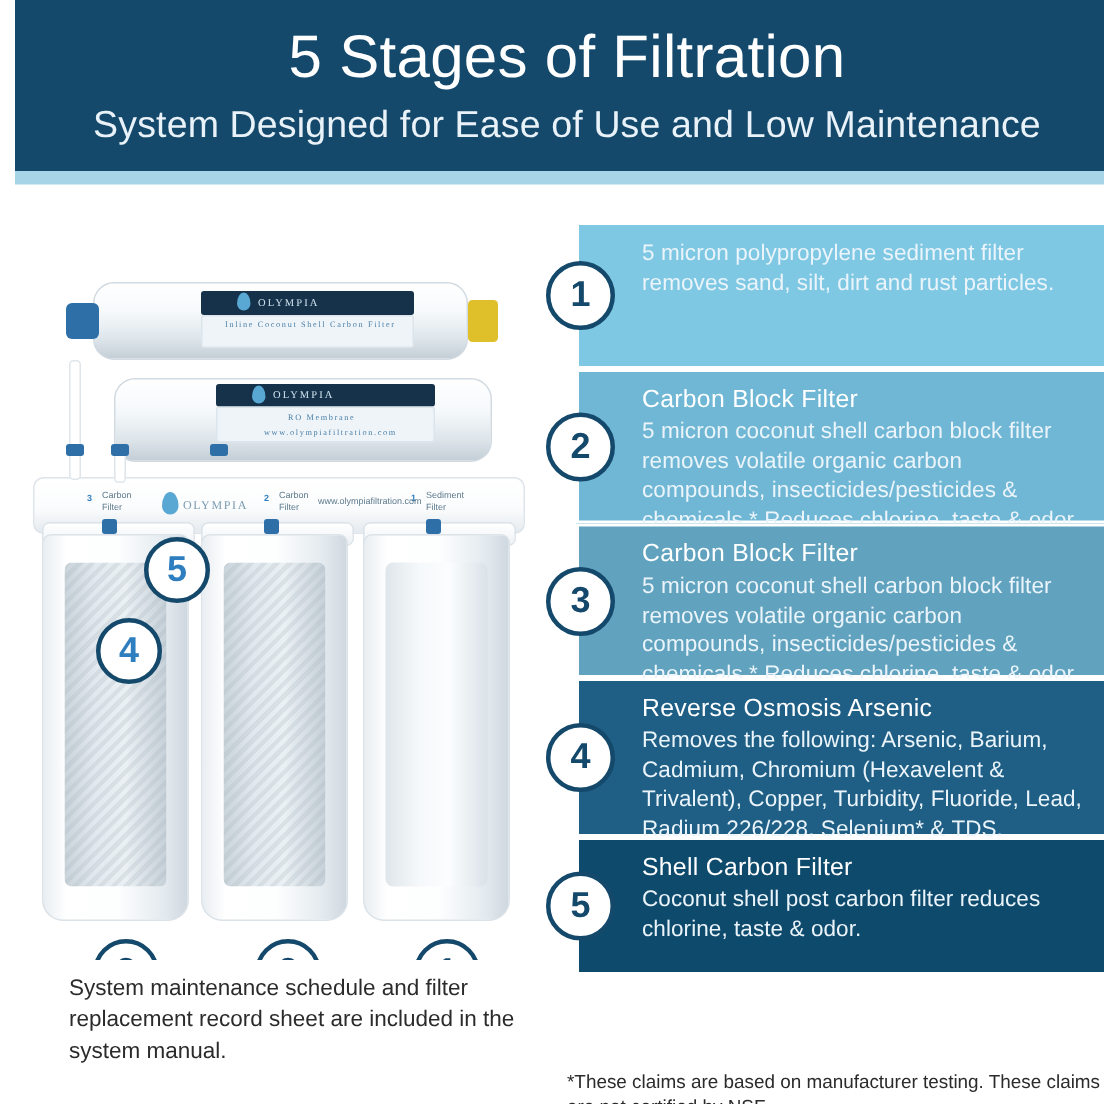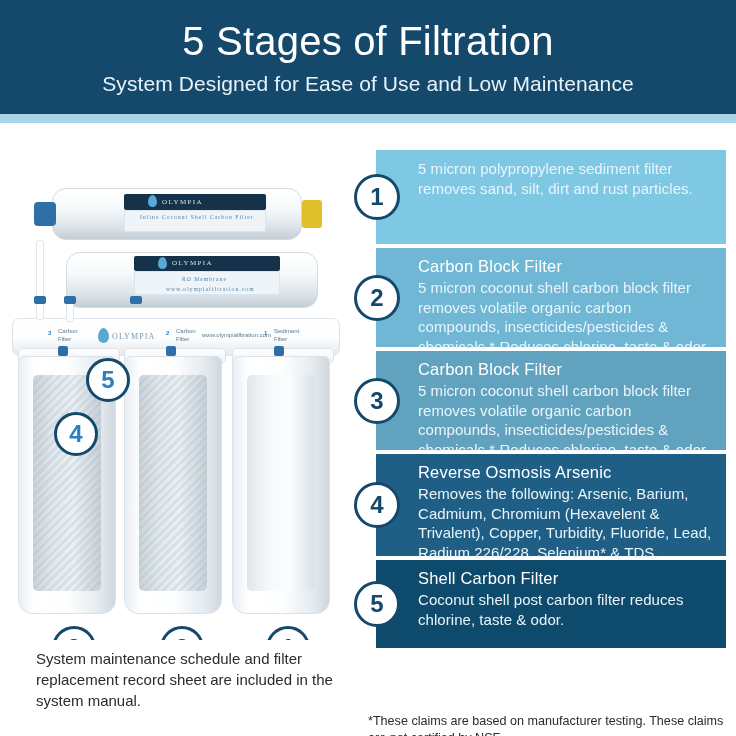--- a/index.html
+++ b/index.html
@@ -2,37 +2,37 @@
 <html><head>
 <meta charset="utf-8">
 <style>
   * { box-sizing: border-box; margin: 0; padding: 0; }
   html, body {
     width: 736px; height: 736px;
     background: #ffffff;
     font-family: "Liberation Sans", sans-serif;
     overflow: hidden;
   }
-  .page { position: relative; width: 649px; height: 736px; background: #fff; }
+  .page { position: relative; width: 649px; height: 736px; background: #fff; margin-left: 10px; }
 
   
   .header {
     position: absolute; left: 0; top: 0; width: 736px; height: 114px;
     background: #14496b;
     display: flex; flex-direction: column;
     align-items: center; justify-content: center;
   }
   .header-title {
     color: #ffffff;
     font-size: 40px; font-weight: 400;
     letter-spacing: 0.2px; line-height: 1.1;
   }
   .header-sub {
     color: #e8f2f8;
-    font-size: 21px; font-weight: 400;
+    font-size: 25px; font-weight: 400;
     margin-top: 9px; letter-spacing: 0.1px;
   }
   .header-accent {
     position: absolute; left: 0; top: 114px; width: 736px; height: 9px;
     background: #a8d4e8;
   }
 
   
   .photo {
     position: absolute; left: 6px; top: 150px; width: 344px; height: 490px;

